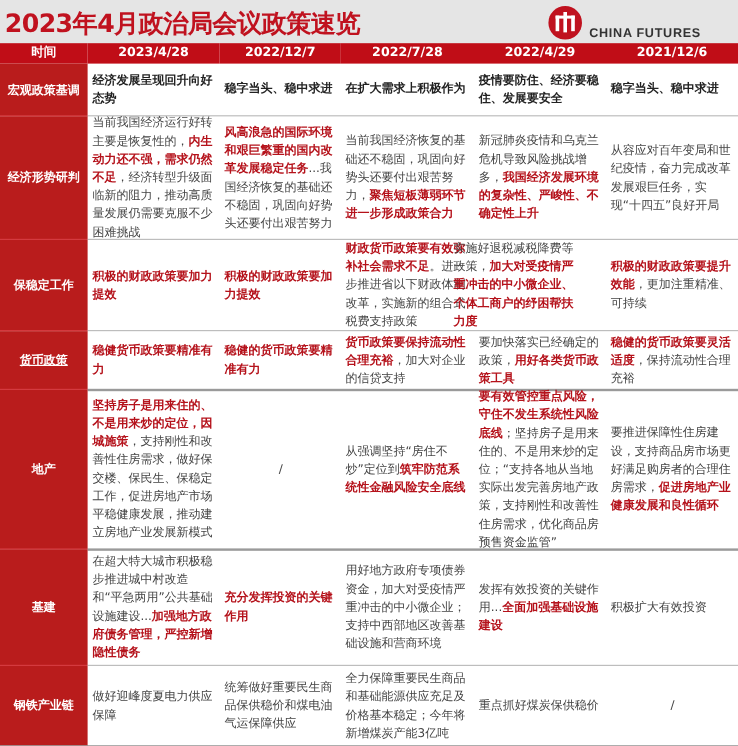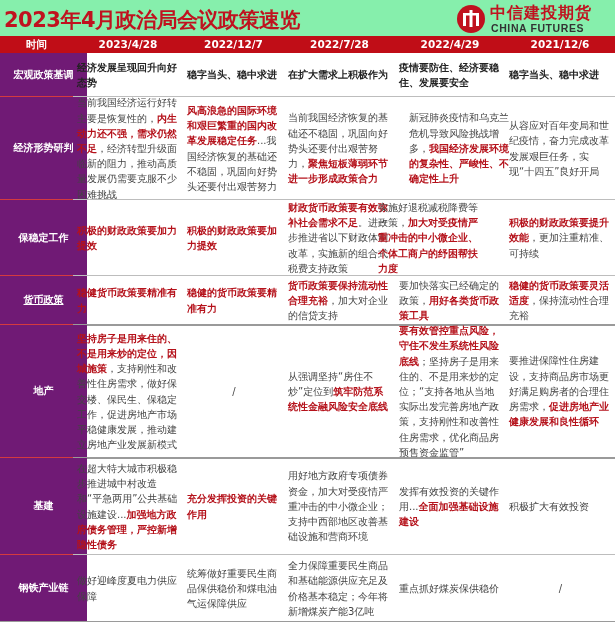--- a/index.html
+++ b/index.html
@@ -1,20 +1,20 @@
 <!DOCTYPE html>
 <html><head>
 <meta charset="utf-8">
 <style>
   * { box-sizing: border-box; margin: 0; padding: 0; }
   html, body { width: 615px; height: 622px; background: #ffffff; overflow: hidden; }
   body { font-family: "DejaVu Sans", "Liberation Sans", sans-serif; color: #333; }
   .titlebar {
     position: absolute; left: 0; top: 0; width: 615px; height: 37px;
-    background: #86efac;
+    background: #e5e5e5;
   }
   .title {
     position: absolute; left: 4px; top: 6px;
     font-size: 21px; font-weight: bold; color: #c0121f; letter-spacing: -0.5px;
   }
   .logo { position: absolute; left: 455px; top: 4px; width: 158px; height: 32px; }
   .logo-circle {
     position: absolute; left: 2px; top: 1px; width: 28px; height: 28px; border-radius: 50%;
     background: #c0121f; overflow: hidden;
   }
@@ -25,21 +25,21 @@
   .logo-en {
     position: absolute; left: 36px; top: 18px; font-size: 10.5px; font-weight: bold;
     color: #333; letter-spacing: 0.6px; font-family: "Liberation Sans", sans-serif;
   }
   .grid { position: absolute; left: 0; top: 36px; width: 615px; }
   .hdr {
     position: absolute; top: 0; height: 17px; background: #c00d17;
     color: #fff; font-size: 10.5px; font-weight: bold; text-align: center; line-height: 17px;
   }
   .rowlabel {
-    position: absolute; left: 0; width: 87px; background: #701a75; color: #fff;
+    position: absolute; left: 0; width: 73px; background: #b91c1c; color: #fff;
     font-size: 10px; font-weight: bold; display: flex; align-items: center; justify-content: center;
     text-align: center; border-bottom: 1px solid #d43a3f;
   }
   .cell {
     position: absolute; font-size: 10px; line-height: 15.2px; color: #444;
     display: flex; align-items: center; padding: 0 3px 0 4px;
   }
   .cell.center { justify-content: center; }
   .cell .inner { width: 100%; }
   .cell.center .inner { width: auto; }
@@ -56,21 +56,20 @@
   <div class="logo">
     <div class="logo-circle">
       <svg width="28" height="28" viewBox="0 0 28 28">
         <circle cx="14" cy="14" r="13" fill="#c0121f"></circle>
         <rect x="6" y="8" width="3" height="13" fill="#fff"></rect>
         <rect x="12.5" y="5" width="3" height="17" fill="#fff"></rect>
         <rect x="19" y="8" width="3" height="13" fill="#fff"></rect>
         <rect x="6" y="8" width="16" height="2.5" fill="#fff"></rect>
       </svg>
     </div>
-    <div class="logo-cn">中信建投期货</div>
     <div class="logo-en">CHINA FUTURES</div>
   </div>
 </div>
 
 <div class="grid" id="grid">
     <div class="hdr" style="left: 0px; width: 73px;">时间</div>
     <div class="hdr" style="left: 73px; width: 110px;">2023/4/28</div>
     <div class="hdr" style="left: 183px; width: 101px;">2022/12/7</div>
     <div class="hdr" style="left: 284px; width: 111px;">2022/7/28</div>
     <div class="hdr" style="left: 395px; width: 110px;">2022/4/29</div>
@@ -95,21 +94,21 @@
     <div class="rowlabel" style="top: 61px; height: 103px; text-align: center;">经济形势研判</div>
     <div class="cell" style="left: 73px; width: 110px; top: 61px; height: 103px;">
       <div class="inner"><span>当前我国经济运行好转主要是恢复性的，</span><span class="r">内生动力还不强，需求仍然不足</span><span>，经济转型升级面临新的阻力，推动高质量发展仍需要克服不少困难挑战</span></div>
     </div>
     <div class="cell" style="left: 183px; width: 101px; top: 61px; height: 103px;">
       <div class="inner"><span class="r">风高浪急的国际环境和艰巨繁重的国内改革发展稳定任务</span><span>...我国经济恢复的基础还不稳固，巩固向好势头还要付出艰苦努力</span></div>
     </div>
     <div class="cell" style="left: 284px; width: 111px; top: 61px; height: 103px;">
       <div class="inner"><span>当前我国经济恢复的基础还不稳固，巩固向好势头还要付出艰苦努力，</span><span class="r">聚焦短板薄弱环节进一步形成政策合力</span></div>
     </div>
-    <div class="cell" style="left: 395px; width: 110px; top: 61px; height: 103px; margin-left: 10px;">
+    <div class="cell" style="left: 395px; width: 110px; top: 61px; height: 103px;">
       <div class="inner"><span>新冠肺炎疫情和乌克兰危机导致风险挑战增多，</span><span class="r">我国经济发展环境的复杂性、严峻性、不确定性上升</span></div>
     </div>
     <div class="cell" style="left: 505px; width: 110px; top: 61px; height: 103px;">
       <div class="inner"><span>从容应对百年变局和世纪疫情，奋力完成改革发展艰巨任务，实现“十四五”良好开局</span></div>
     </div>
     <div class="sep" style="top: 163px;"></div>
     <div class="rowlabel" style="top: 164px; height: 76px;">保稳定工作</div>
     <div class="cell" style="left: 73px; width: 110px; top: 164px; height: 76px;">
       <div class="inner"><span class="r">积极的财政政策要加力提效</span></div>
     </div>

